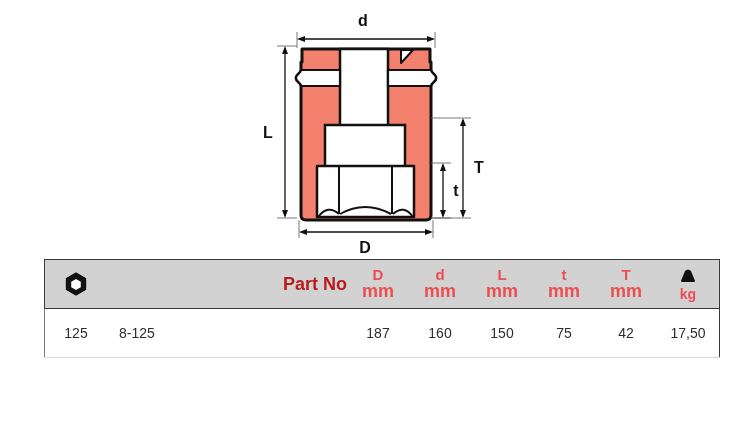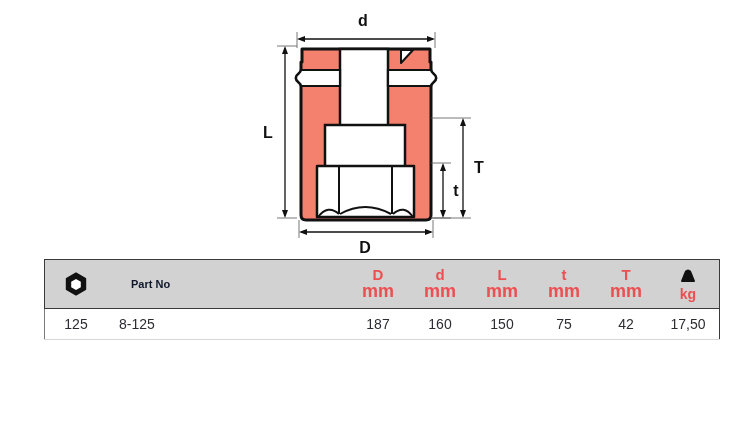--- a/index.html
+++ b/index.html
@@ -50,21 +50,21 @@
     color: #ec4f51;
     font-size: 14px;
   }
   table.spec thead th.first-head {
     border-left: 1px solid #3a3a3a;
   }
   table.spec thead th.last-head {
     border-right: 1px solid #3a3a3a;
   }
   table.spec tbody td {
-    padding: 0;
+    padding: 9px;
     height: 30px;
     vertical-align: middle;
     font-size: 14px;
     color: #2c2c33;
     border-bottom: 1px solid #d8d8d8;
   }
   table.spec tbody td.first-cell {
     border-left: 1px solid #7a7a7a;
   }
   table.spec tbody td.last-cell {
@@ -88,25 +88,25 @@
     font-weight: bold;
     color: #ec4f51;
   }
   .unit-stack .unit {
     font-size: 18px;
     font-weight: bold;
     color: #ec4f51;
   }
   .part-head {
     display: block;
-    text-align: left;
+    text-align: right;
     padding-left: 12px;
-    font-size: 11px;
-    font-weight: bold;
-    color: #0f172a;
+    font-size: 18px;
+    font-weight: bold;
+    color: #b91c1c;
   }
   .icon-cell {
     display: flex;
     align-items: center;
     justify-content: center;
   }
   .weight-head {
     display: flex;
     flex-direction: column;
     align-items: center;

